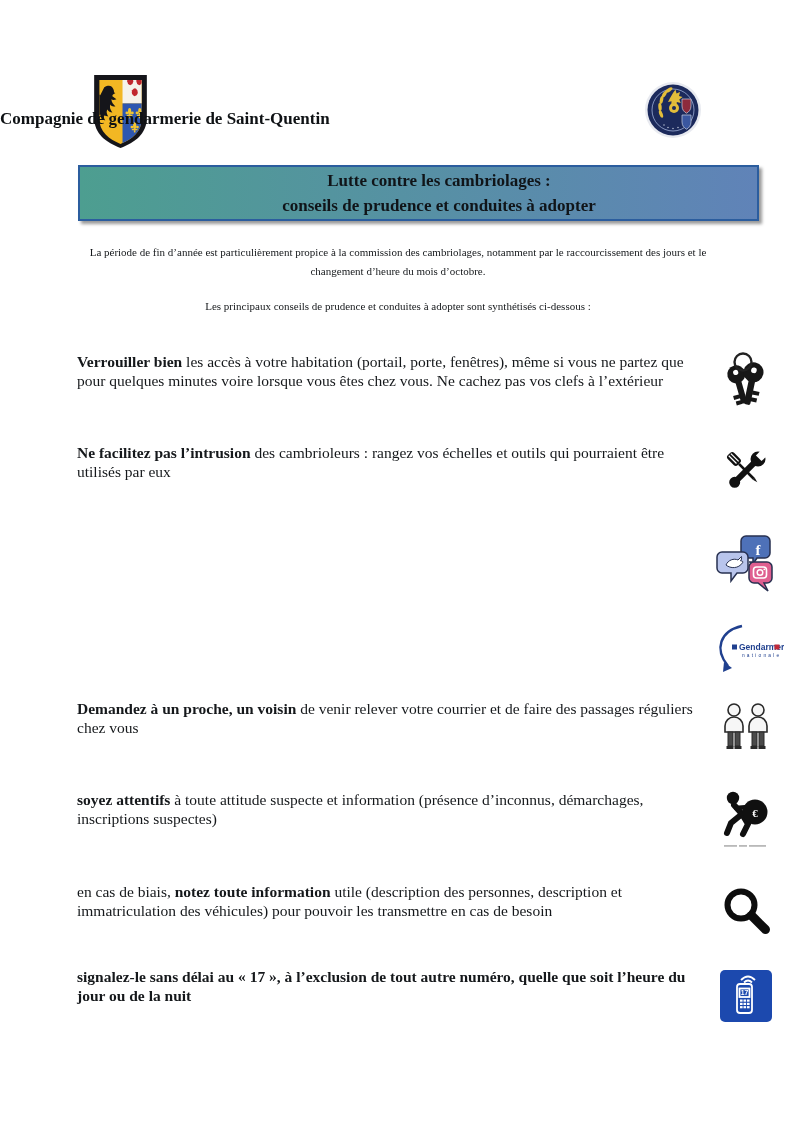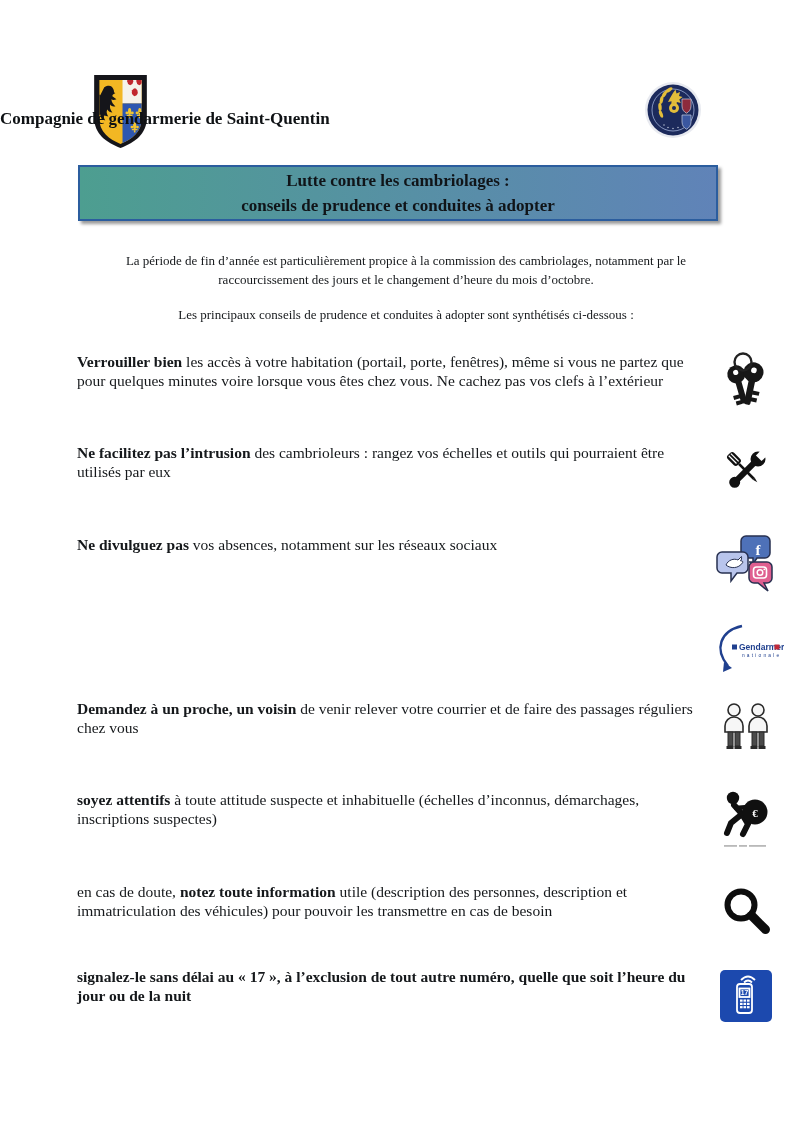--- a/index.html
+++ b/index.html
@@ -15,21 +15,21 @@
   .badge{position:absolute;left:644px;top:81px;}
   .banner{
     position:absolute;left:78px;top:165px;width:636px;height:52px;
     border:2px solid #2b5d9e;text-align:center;
     box-shadow:3px 3px 3px #9a9a9a;
     display:flex;flex-direction:column;justify-content:center;
   }
   .banner div{font-size:17px;font-weight:bold;line-height:25px;color:#101418;}
   .intro-p{
     position:absolute;left:78px;width:640px;text-align:center;
-    font-size:13px;line-height:19px;margin:8px;
+    font-size:11px;line-height:19px;margin:0;
   }
   #intro-1{top:243px;}
   #intro-2{top:297px;text-align:center;}
   .advice-list{position:absolute;left:0;top:0;width:788px;height:1124px;}
   .advice-row{position:absolute;left:77px;width:708px;min-height:62px;}
   .advice-text{
     margin:3px 0 0 0;width:633px;font-size:15.5px;line-height:18.5px;
   }
   .advice-text strong{font-weight:bold;}
   .advice-icon{
@@ -100,21 +100,21 @@
   </g>
   <circle cx="30" cy="27" r="2" fill="#1c2a5c"></circle>
   <path d="M38 18 h9 v7 c0 4 -2.5 6.2 -4.5 7.2 c-2 -1 -4.5 -3.2 -4.5 -7.2 z" fill="#8d2b3c" stroke="#c7cede" stroke-width="0.7"></path>
   <path d="M38 34 h9 v7 c0 4 -2.5 6.2 -4.5 7.2 c-2 -1 -4.5 -3.2 -4.5 -7.2 z" fill="#3a57a0" stroke="#c7cede" stroke-width="0.7"></path>
   <circle cx="20" cy="44" r="0.7" fill="#cdd4e4"></circle>
     <circle cx="24" cy="46.5" r="0.7" fill="#cdd4e4"></circle>
   <circle cx="29" cy="47.5" r="0.7" fill="#cdd4e4"></circle>
     <circle cx="34" cy="46.5" r="0.7" fill="#cdd4e4"></circle>
 </svg>
 
-<div class="banner" style="background: linear-gradient(90deg, rgb(77, 158, 144), rgb(96, 131, 184)); border-color: rgb(43, 93, 158);">
+<div class="banner" style="background: linear-gradient(90deg, rgb(77, 158, 144), rgb(96, 131, 184)); border-color: rgb(43, 93, 158); padding-left: 41px;">
   <div>Lutte contre les cambriolages :</div>
   <div>conseils de prudence et conduites à adopter</div>
 </div>
 
 <p class="intro-p" id="intro-1">La période de fin d’année est particulièrement propice à la commission des cambriolages, notamment par le raccourcissement des jours et le changement d’heure du mois d’octobre.</p>
 <p class="intro-p" id="intro-2">Les principaux conseils de prudence et conduites à adopter sont synthétisés ci-dessous :</p>
 
 <div class="advice-list">
   <div class="advice-row row-0">
     <p class="advice-text"><span class="prefix"></span><strong class="bold">Verrouiller bien</strong><span class="rest"> les accès à votre habitation (portail, porte, fenêtres), même si vous ne partez que pour quelques minutes voire lorsque vous êtes chez vous. Ne cachez pas vos clefs à l’extérieur</span></p>
@@ -154,21 +154,20 @@
       <rect x="26" y="3" width="1.2" height="11" fill="#fff"></rect>
       <rect x="29" y="3" width="1.2" height="11" fill="#fff"></rect>
       <rect x="26.7" y="16" width="2.6" height="21" fill="#111"></rect>
       <polygon points="26.7,37 29.3,37 28,42" fill="#111"></polygon>
     </g>
   </svg>
       </span>
   </div>
 
   <div class="advice-row row-2">
-    <p class="advice-text"><span class="prefix"></span><strong class="bold">Ne divulguez pas</strong><span class="rest"> vos absences, notamment sur les réseaux sociaux</span></p>
     <span class="advice-icon">
         <svg width="62" height="66" viewBox="0 0 62 66">
     <path d="M31 5 h19 a5 5 0 0 1 5 5 v12 a5 5 0 0 1 -5 5 h-8 l-4 6 v-6 h-7 a5 5 0 0 1 -5 -5 v-12 a5 5 0 0 1 5 -5 z" fill="#4e71b8" stroke="#273050" stroke-width="1.5"></path>
     <text x="43" y="23.5" font-size="15" font-weight="bold" fill="#ffffff" font-family="Liberation Serif, serif" text-anchor="middle">f</text>
     <path d="M7 21 h21 a5 5 0 0 1 5 5 v11 a5 5 0 0 1 -5 5 h-6 l-6 8 v-8 h-9 a5 5 0 0 1 -5 -5 v-11 a5 5 0 0 1 5 -5 z" fill="#b9c5ec" stroke="#273050" stroke-width="1.5"></path>
     <path d="M11 34 c2 -5 8 -7 12 -5 l3.5 -3.5 c0.3 2 0 3.2 -1 4.3 c2 0 3 1 2 2 c-4 6 -12 6 -16.5 2.2 z" fill="#ffffff" stroke="#273050" stroke-width="1"></path>
     <path d="M34 31 h18 a5 5 0 0 1 5 5 v11 a5 5 0 0 1 -5 5 h-3 l4 8 -10 -8 h-4 a5 5 0 0 1 -5 -5 v-11 a5 5 0 0 1 5 -5 z" fill="#df5f90" stroke="#273050" stroke-width="1.5"></path>
     <rect x="38.5" y="36" width="13" height="11" rx="3" fill="none" stroke="#fff" stroke-width="1.6"></rect>
     <circle cx="45" cy="41.5" r="2.8" fill="none" stroke="#fff" stroke-width="1.5"></circle>
     <circle cx="49.3" cy="38.3" r="0.9" fill="#fff"></circle>
@@ -209,21 +208,21 @@
       <rect x="7.5" y="47" width="7" height="3"></rect>
             <rect x="15.5" y="47" width="7" height="3"></rect>
       <rect x="31.5" y="47" width="7" height="3"></rect>
             <rect x="39.5" y="47" width="7" height="3"></rect>
     </g>
   </svg>
       </span>
   </div>
 
   <div class="advice-row row-5">
-    <p class="advice-text"><span class="prefix"></span><strong class="bold">soyez attentifs</strong><span class="rest"> à toute attitude suspecte et inhabituelle (échelles d’inconnus, démarchages, inscriptions suspectes)</span></p>
+    <p class="advice-text"><span class="prefix"></span><strong class="bold">soyez attentifs</strong><span class="rest"> à toute attitude suspecte et information (présence d’inconnus, démarchages, inscriptions suspectes)</span></p>
     <span class="advice-icon">
         <svg width="56" height="64" viewBox="0 0 56 64">
     <circle cx="15" cy="11" r="6.2" fill="#101010"></circle>
     <g stroke="#101010" stroke-width="6" stroke-linecap="round" fill="none">
       <path d="M16 18 L24 27"></path>
       <path d="M24 27 L13 36 L9 46"></path>
       <path d="M24 27 L30 37 L25 47"></path>
     </g>
     <g stroke="#101010" stroke-width="4.5" stroke-linecap="round" fill="none">
       <path d="M18 21 L30 20"></path>
@@ -233,21 +232,21 @@
     <g fill="#b9b9b9">
       <rect x="6" y="58" width="13" height="1.8"></rect>
       <rect x="21" y="58" width="8" height="1.8"></rect>
       <rect x="31" y="58" width="17" height="1.8"></rect>
     </g>
   </svg>
       </span>
   </div>
 
   <div class="advice-row row-6">
-    <p class="advice-text"><span class="prefix">en cas de doute, </span><strong class="bold">notez toute information</strong><span class="rest"> utile (description des personnes, description et immatriculation des véhicules) pour pouvoir les transmettre en cas de besoin</span></p>
+    <p class="advice-text"><span class="prefix">en cas de biais, </span><strong class="bold">notez toute information</strong><span class="rest"> utile (description des personnes, description et immatriculation des véhicules) pour pouvoir les transmettre en cas de besoin</span></p>
     <span class="advice-icon">
         <svg width="52" height="52" viewBox="0 0 52 52">
     <circle cx="21" cy="20" r="13.5" fill="none" stroke="#0d0d0d" stroke-width="6"></circle>
     <line x1="31.5" y1="30.5" x2="45.5" y2="44.5" stroke="#0d0d0d" stroke-width="9" stroke-linecap="round"></line>
   </svg>
       </span>
   </div>
 
   <div class="advice-row row-7">
     <p class="advice-text"><span class="prefix"></span><strong class="bold">signalez-le sans délai au « 17 », à l’exclusion de tout autre numéro, quelle que soit l’heure du jour ou de la nuit</strong><span class="rest"></span></p>

